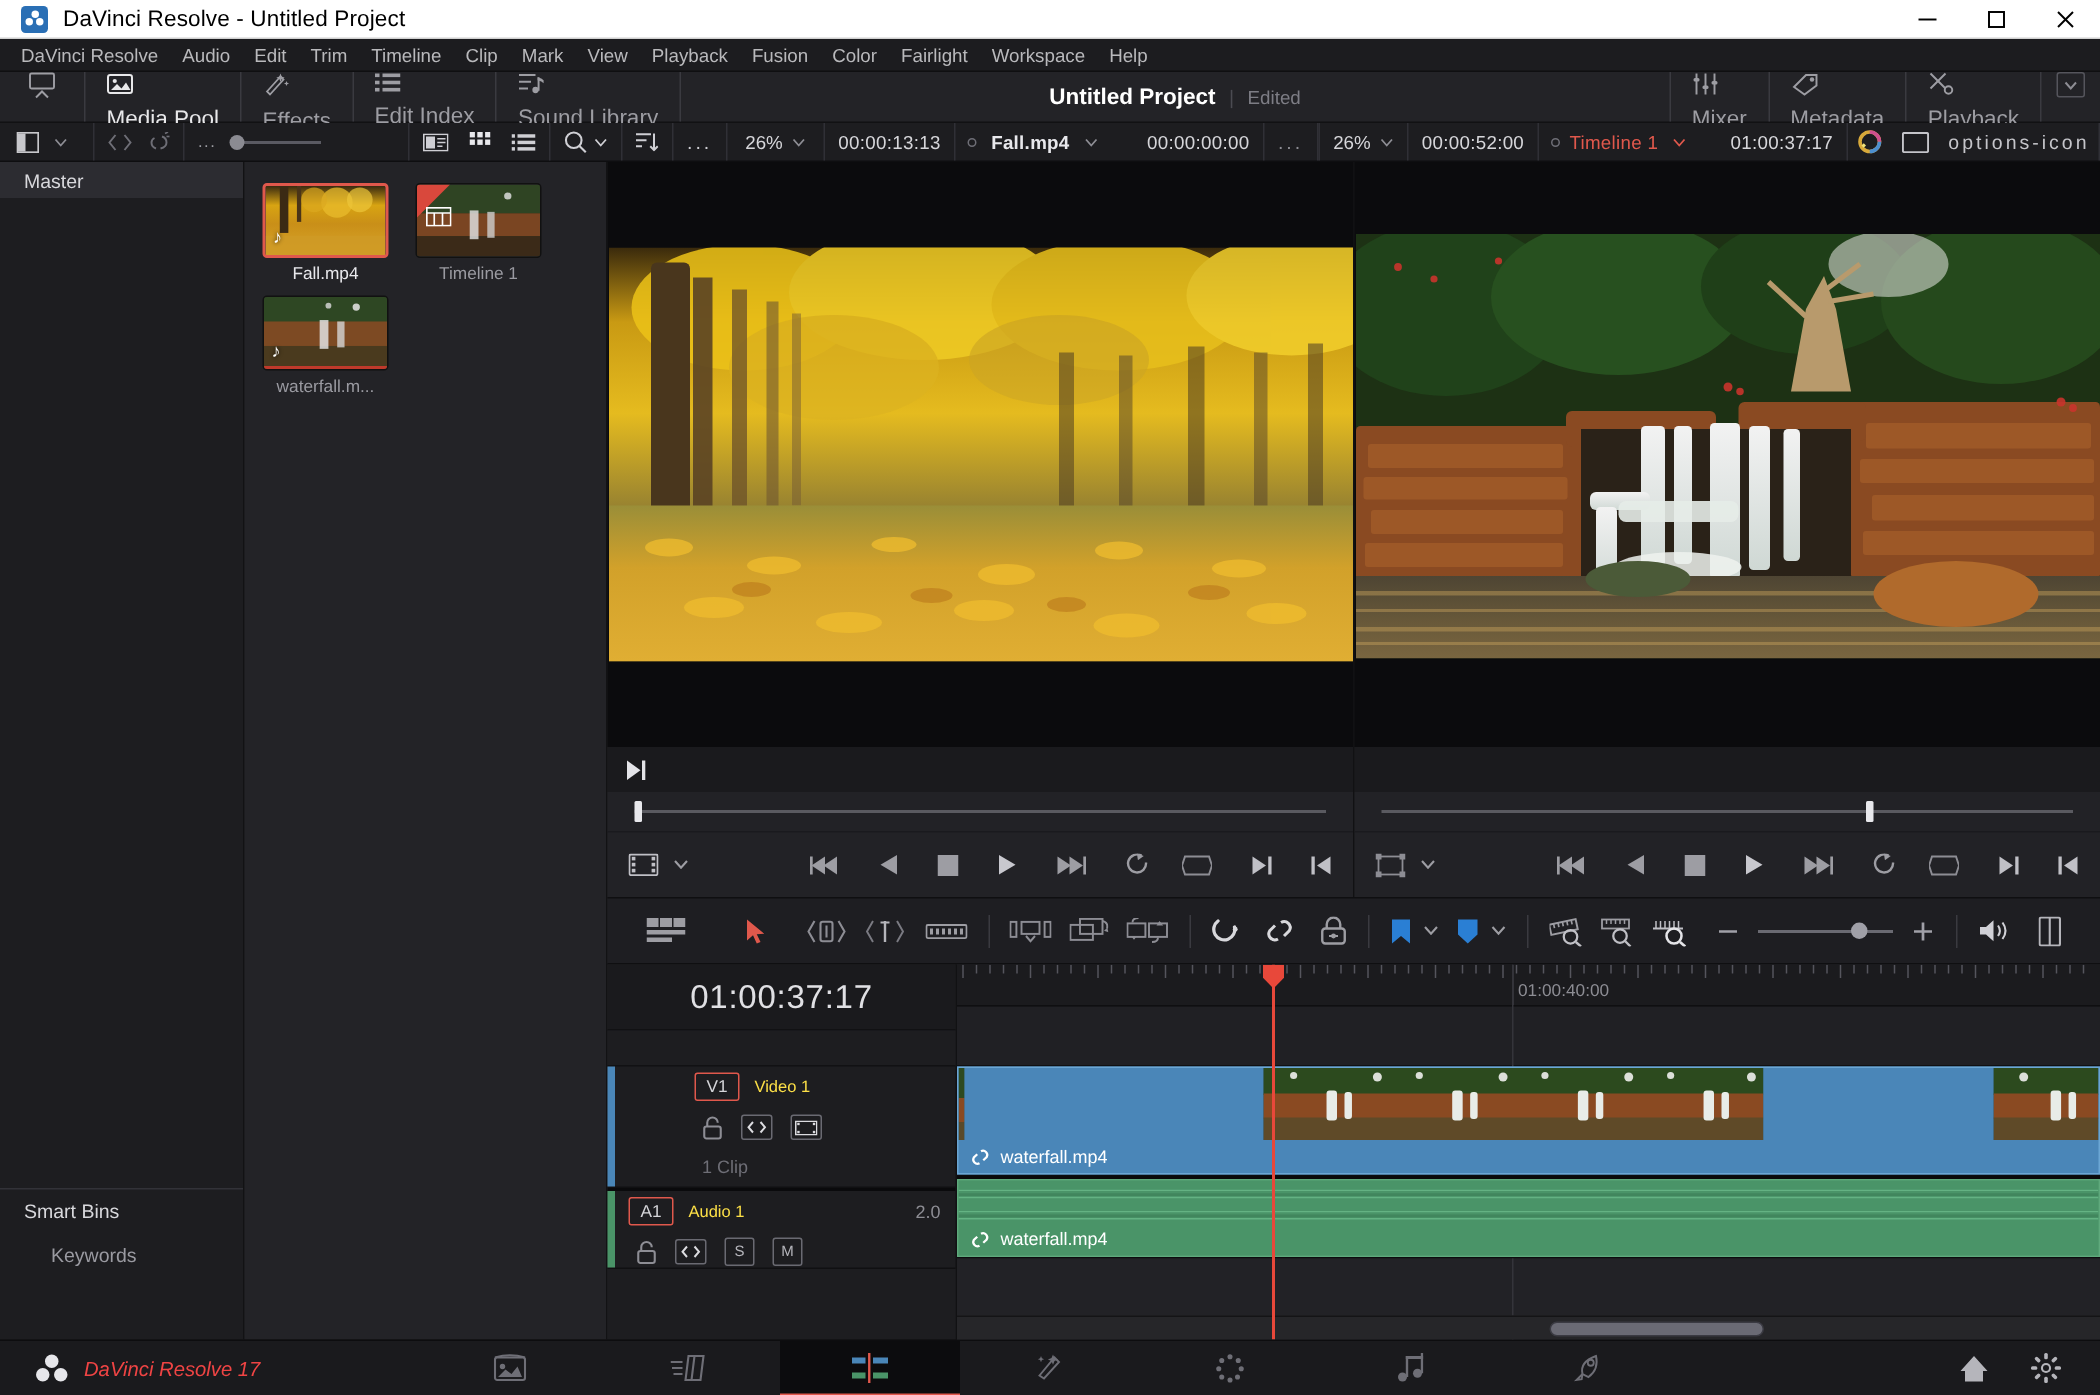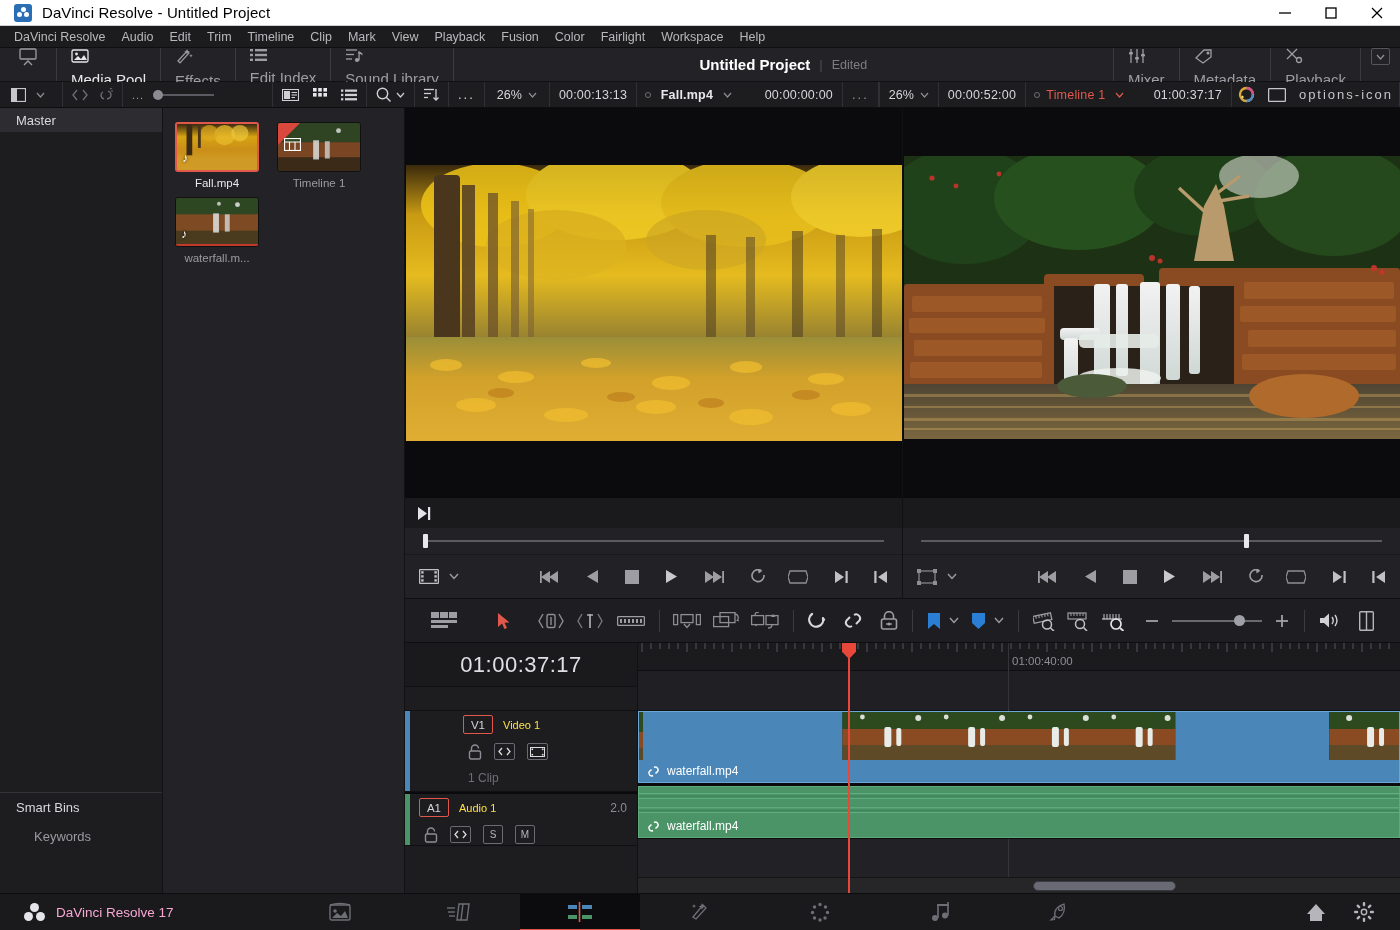--- a/index.html
+++ b/index.html
@@ -174,21 +174,21 @@
 
   
   .statusbar { height:37px; background:#1a1a1d; display:flex; align-items:center; flex:none;
     border-top:1px solid #0d0d0f; }
   .sbrand { display:flex; align-items:center; gap:11px; padding-left:24px; width:300px; }
   .sbrand .logo { width:21px; height:19px; position:relative; }
   .sbrand .logo b { position:absolute; width:9px; height:9px; border-radius:50%; background:#e6e6ea; display:block; }
   .sbrand .logo b:nth-child(1){ left:6px; top:0; }
   .sbrand .logo b:nth-child(2){ left:0; top:9px; }
   .sbrand .logo b:nth-child(3){ left:12px; top:9px; }
-  .sbrand span { font-size:13.5px; color:#f9a8d4; }
+  .sbrand span { font-size:13.5px; color:#ef4444;font-style:italic; }
   .pages { flex:1; display:flex; align-items:center; justify-content:center; }
   .page-btn { width:120px; height:37px; display:flex; align-items:center; justify-content:center;
     color:#6e6e76; position:relative; }
   .page-btn.active { background:#0c0c0e; }
   .page-btn.active::after { content:""; position:absolute; left:0; right:0; bottom:0; height:2px;
     background:#e0584c; }
   .sright { width:300px; display:flex; align-items:center; justify-content:flex-end; gap:28px;
     padding-right:26px; color:#b5b5bb; }
 
   svg { display:block; }

